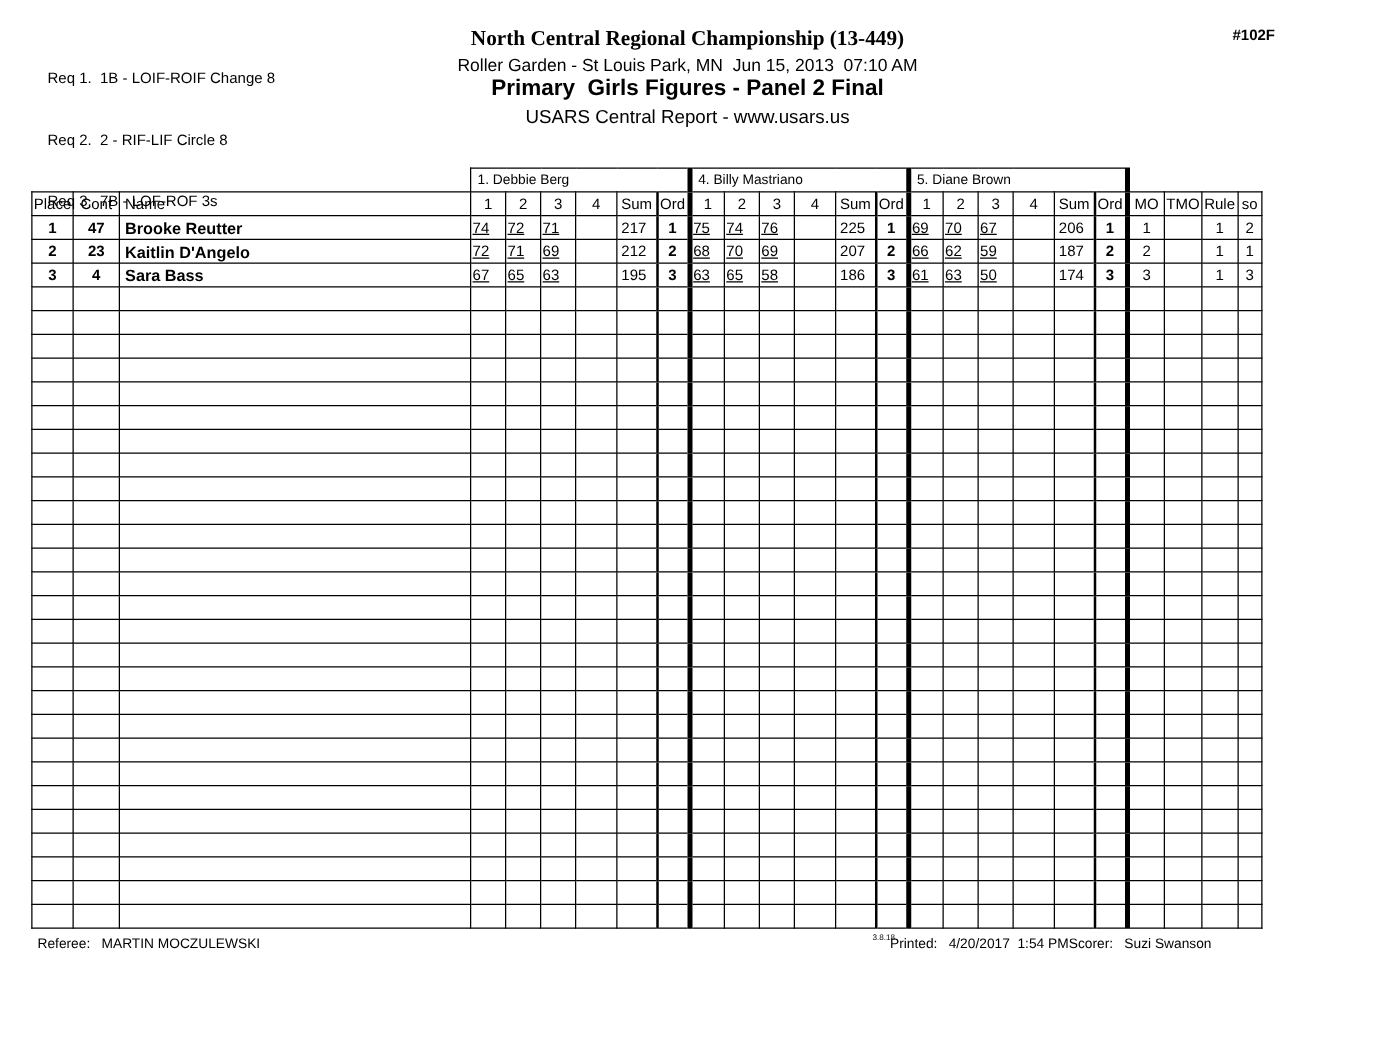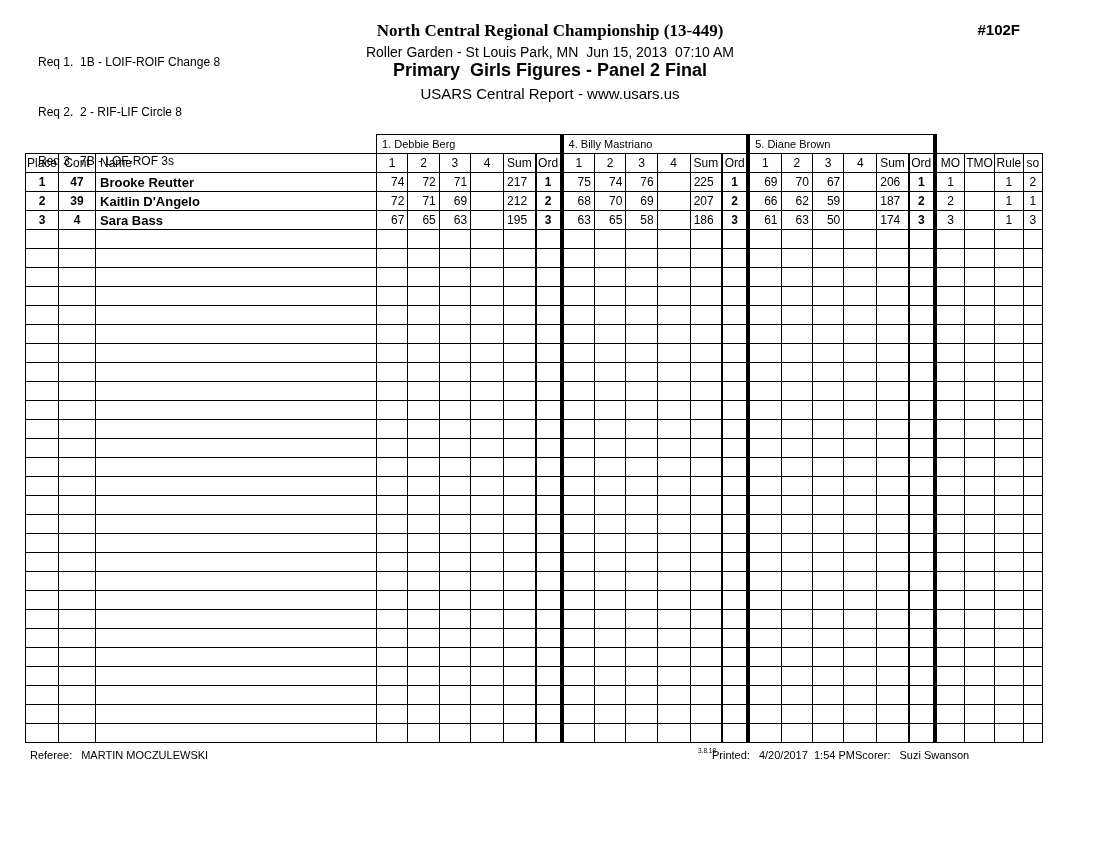--- a/index.html
+++ b/index.html
@@ -6,36 +6,36 @@
   html,body { margin:0; padding:0; background:#fff; }
   body { font-family:"Liberation Sans", sans-serif; color:#000; }
   .page { position:relative; width:1100px; height:850px; background:#fff; overflow:hidden; }
 
   .reqs { position:absolute; left:38px; top:21px; font-size:12px; line-height:16.5px; white-space:pre; }
   .titles { text-align:center; padding-top:21px; }
   .title-main { font-size:17px; font-weight:bold; white-space:pre;font-family:Liberation Serif, serif; }
   .title-venue { font-size:14px; margin-top:3px; white-space:pre; }
   .title-event { font-size:18px; font-weight:bold; white-space:pre; }
   .title-report { font-size:15px; margin-top:4px; white-space:pre; }
-  .eventnum { position:absolute; right:80px; top:21px; font-size:15px; font-weight:bold; }
+  .eventnum { position:absolute; right:80px; top:21px; font-size:12px; font-weight:bold; }
 
   table.score { border-collapse:collapse; table-layout:fixed; margin:32px 0 0 25px; }
   td { border:1px solid #000; height:19px; padding:0 3px; font-size:12px;
        overflow:hidden; white-space:nowrap; vertical-align:middle; }
   td.blank { border:none; }
   td.panel { font-size:11px; padding-left:5px; text-align:left; }
   td.hc { text-align:center; padding:0 1px; }
   td.hl { text-align:left; padding-left:4px; }
   .thickl { border-left:2px solid #000 !important; }
   .thickr { border-right:4px solid #000 !important; }
   td.b { font-weight:bold; }
   td.ctr { text-align:center; }
   td.name-cell { font-size:13px; padding-left:4px; }
   td.sum { text-align:left; padding-right:3px; }
-  td.sc { text-align:left; padding-left:14px; }
+  td.sc { text-align:left; padding-left:1px;text-decoration:underline; }
 
   
   col.w-place{width:32px} col.w-cont{width:37px} col.w-name{width:281px}
   col.w-s{width:28px} col.w-s4{width:33px} col.w-sum{width:32px} col.w-ord{width:26px}
   col.w-mo{width:30px} col.w-tmo{width:29px} col.w-rule{width:29px} col.w-so{width:19px}
 
   .footer { position:relative; height:18px; margin-top:4px; font-size:11px; }
   .footer span { white-space:pre; }
   .f-abs { position:absolute; top:2px; }
   .f-referee { left:30px; }
@@ -151,21 +151,21 @@
           <td class="sc"></td>
           <td class="sum">206</td>
           <td class="b ctr thickl thickr">1</td>
           <td class="ctr">1</td>
           <td class="ctr"></td>
           <td class="ctr">1</td>
           <td class="ctr">2</td>
         </tr>
         <tr>
           <td class="b ctr">2</td>
-          <td class="b ctr">39</td>
+          <td class="b ctr">23</td>
           <td class="b name-cell">Kaitlin D'Angelo</td>
           <td class="sc">72</td>
           <td class="sc">71</td>
           <td class="sc">69</td>
           <td class="sc"></td>
           <td class="sum">212</td>
           <td class="b ctr thickl thickr">2</td>
           <td class="sc">68</td>
           <td class="sc">70</td>
           <td class="sc">69</td>

